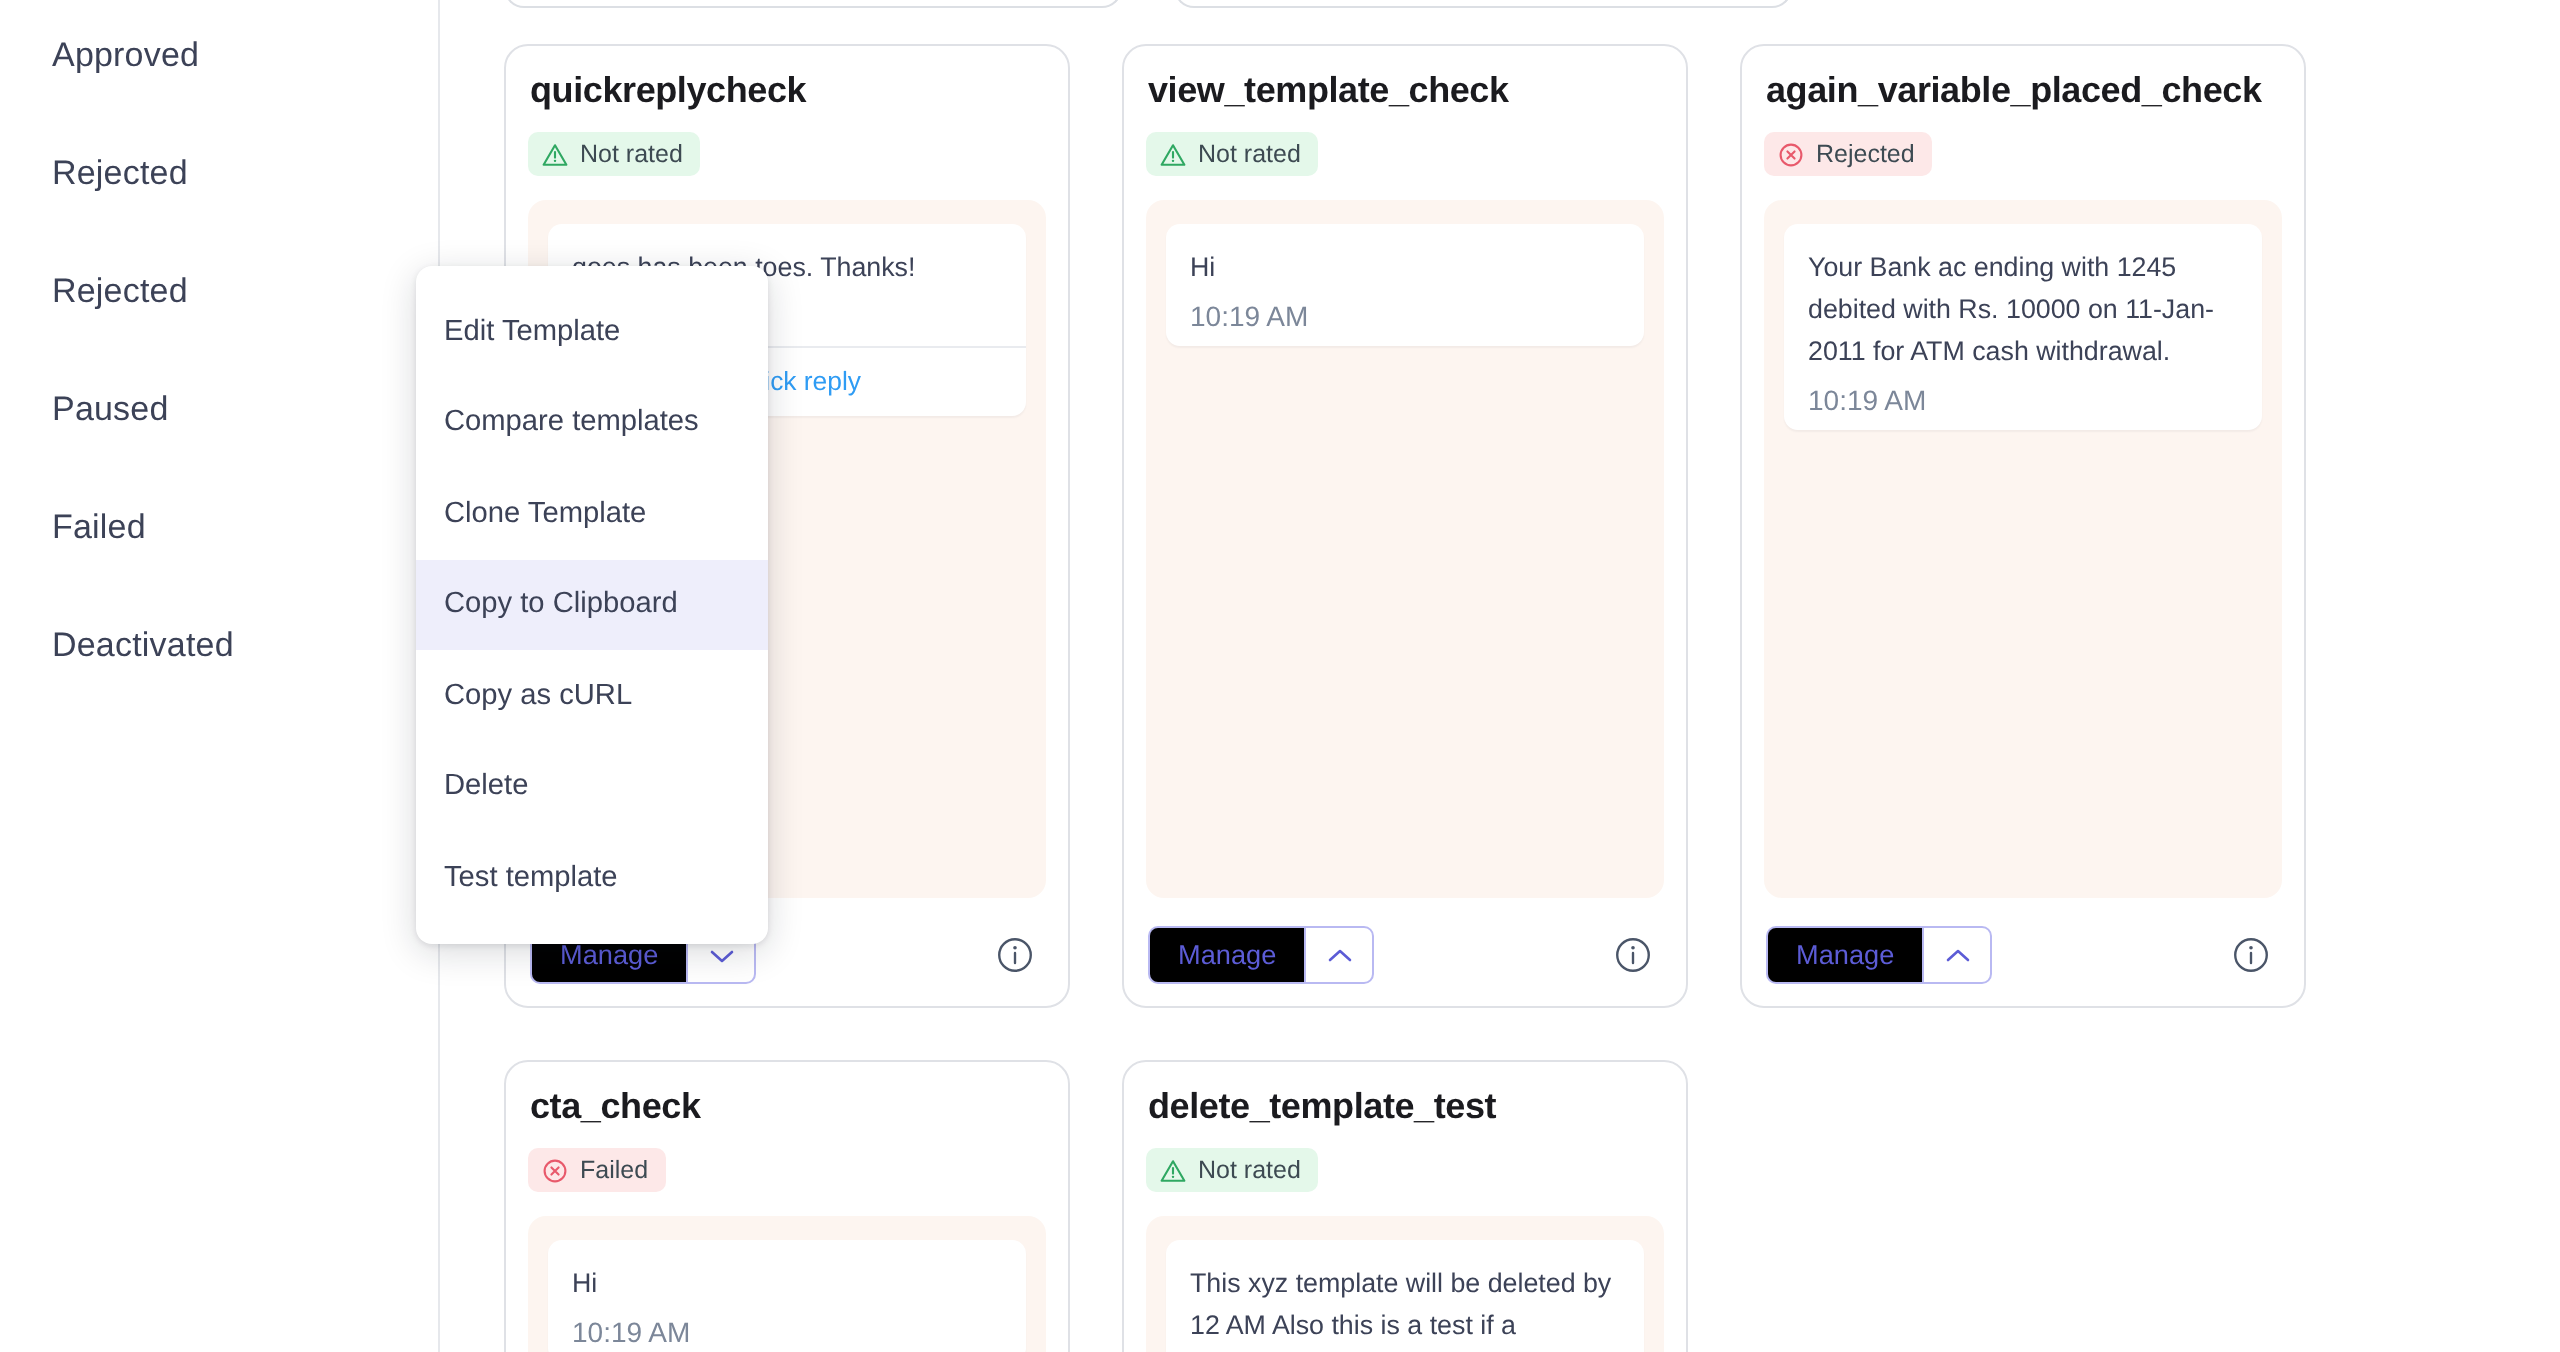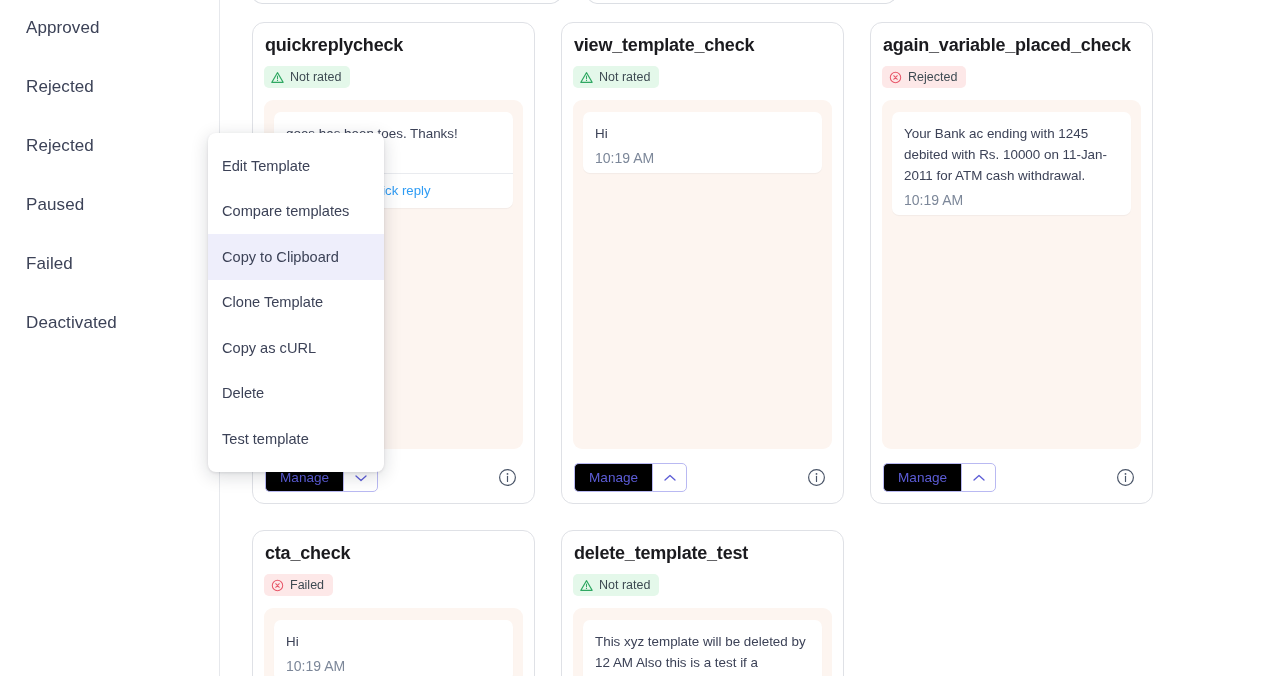--- a/index.html
+++ b/index.html
@@ -356,27 +356,27 @@
     </div>
   </section>
 
   <div class="menu">
     <div class="menu-item">
       <span>Edit Template</span>
     </div>
     <div class="menu-item">
       <span>Compare templates</span>
     </div>
+    <div class="menu-item">
+      <span>Clone Template</span>
+    </div>
     <div class="menu-item active">
       <span>Copy to Clipboard</span>
     </div>
     <div class="menu-item">
-      <span>Clone Template</span>
-    </div>
-    <div class="menu-item">
       <span>Copy as cURL</span>
     </div>
     <div class="menu-item">
       <span>Delete</span>
     </div>
     <div class="menu-item">
       <span>Test template</span>
     </div>
   </div>
 

